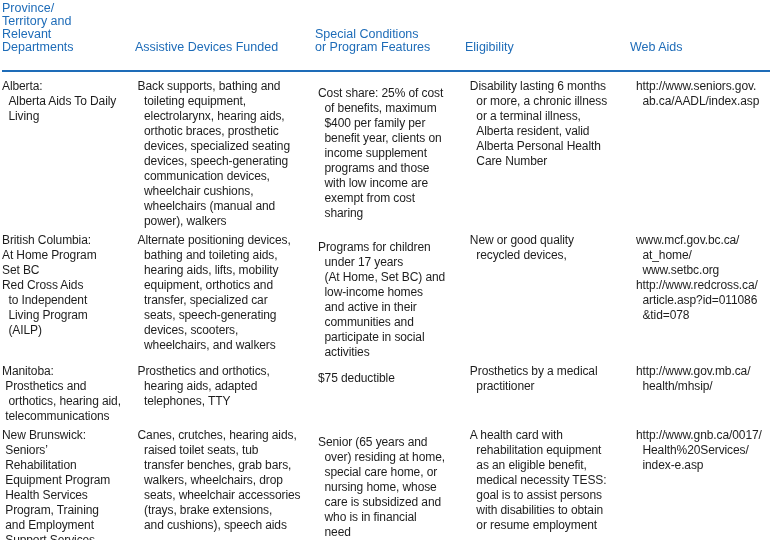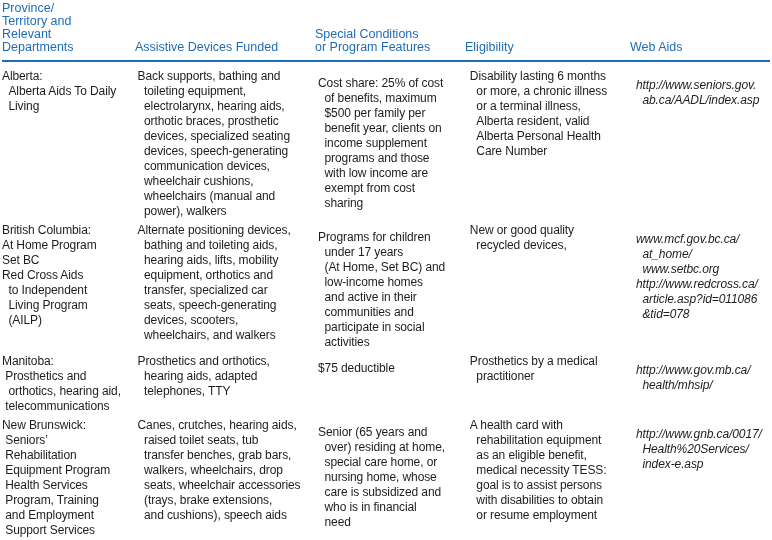--- a/index.html
+++ b/index.html
@@ -5,42 +5,42 @@
   html,body{margin:0;padding:0;}
   body{
     width:772px;height:540px;background:#ffffff;
     font-family:"Liberation Sans",sans-serif;
     color:#1d1d1d;overflow:hidden;
   }
   .doc-table{padding:2px 0 0 2px;width:768px;}
   .header-row{
     display:flex;align-items:flex-end;
     border-bottom:2px solid #1e6cb8;
-    padding-bottom:6px;
+    padding-bottom:16px;
   }
   .header-cell{
     color:#1e6cb8;
     font-size:12.5px;line-height:13px;
     white-space:pre-wrap;
     box-sizing:border-box;padding-right:6px;
   }
   .body-row{display:flex;margin-top:4px;gap:8px;}
   .body-row.first{margin-top:7px;}
   .cell{
     font-size:12px;line-height:15px;
     white-space:pre-wrap;
     box-sizing:border-box;padding-right:5px;
     letter-spacing:-0.1px;
   }
   .c1{width:133px;}
   .c2{width:180px;}
   .c3{width:150px;margin-top:7px;}
   .c4{width:165px;}
   .c5{width:140px;padding-right:0;}
-  .weblink{font-style:italic;margin-top:9px;}
+  .weblink{}
 </style>
 </head>
 <body>
 
 <div class="doc-table">
 
   <div class="header-row">
     <div class="header-cell c1">Province/
 Territory and
 Relevant
@@ -61,21 +61,21 @@
   electrolarynx, hearing aids,
   orthotic braces, prosthetic
   devices, specialized seating
   devices, speech-generating
   communication devices,
   wheelchair cushions,
   wheelchairs (manual and
   power), walkers</div>
     <div class="cell c3">Cost share: 25% of cost
   of benefits, maximum
-  $500 per family per
+  $400 per family per
   benefit year, clients on
   income supplement
   programs and those
   with low income are
   exempt from cost
   sharing</div>
     <div class="cell c4">Disability lasting 6 months
   or more, a chronic illness
   or a terminal illness,
   Alberta resident, valid

